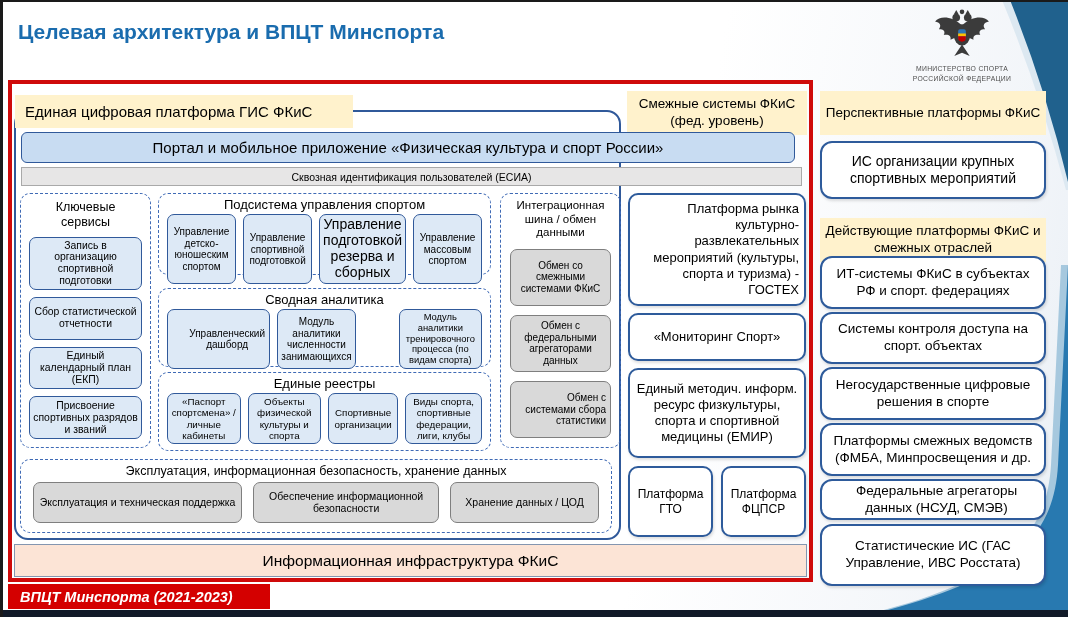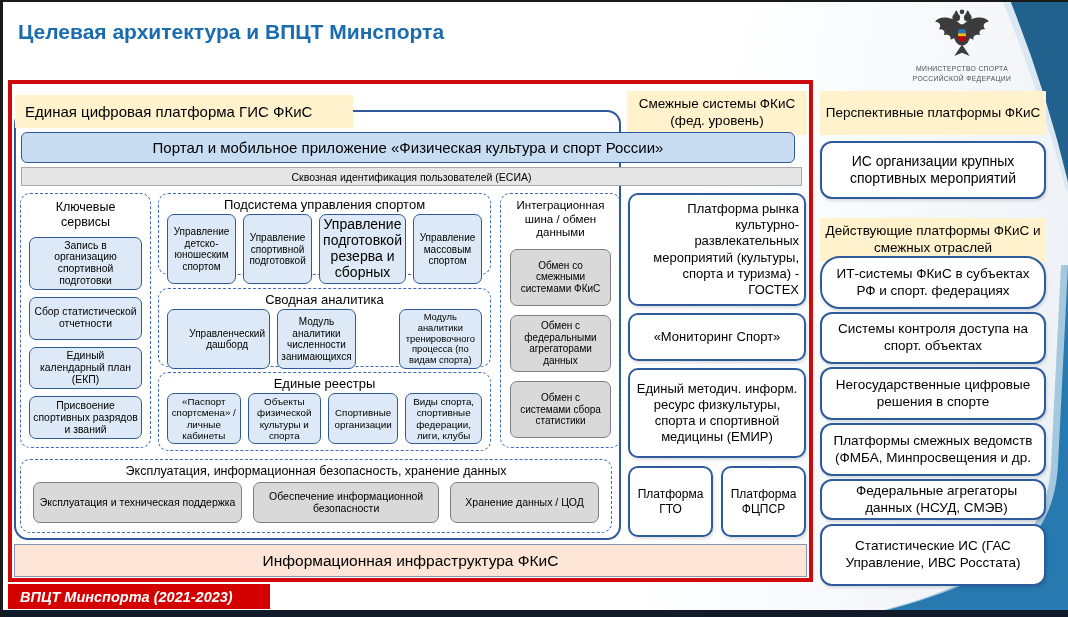--- a/index.html
+++ b/index.html
@@ -109,21 +109,21 @@
       <div class="box-blue center" style="flex:1;font-size:9.8px;">Объекты физической культуры и спорта</div>
       <div class="box-blue center" style="flex:0.95;font-size:9.8px;">Спортивные организации</div>
       <div class="box-blue center" style="flex:1.05;font-size:9.8px;">Виды спорта, спортивные федерации, лиги, клубы</div>
     </div>
   </div>
 
   <div class="dashed" style="left:500px;top:193px;width:121px;height:255px;padding:5px 9px 9px;gap:9px;">
     <div class="sec-title" style="font-size:11.5px;">Интеграционная шина / обмен данными</div>
     <div class="box-gray center" style="flex:1;font-size:10px;">Обмен со смежными системами ФКиС</div>
     <div class="box-gray center" style="flex:1;font-size:10px;">Обмен с федеральными агрегаторами данных</div>
-    <div class="box-gray center" style="flex:1;font-size:10px;">Обмен с системами сбора статистики</div>
+    <div class="box-gray center" style="flex:1;font-size:10px;text-align:right;">Обмен с системами сбора статистики</div>
   </div>
 
   <div class="dashed" style="left:20px;top:459px;width:592px;height:74px;padding:4px 12px 9px;">
     <div class="sec-title" style="font-size:12.5px;">Эксплуатация, информационная безопасность, хранение данных</div>
     <div class="row" style="gap:11px;margin-top:3px;">
       <div class="box-gray center" style="flex:215 1 0;font-size:10.5px;">Эксплуатация и техническая поддержка</div>
       <div class="box-gray center" style="flex:190 1 0;font-size:10.5px;">Обеспечение информационной безопасности</div>
       <div class="box-gray center" style="flex:150 1 0;font-size:10.5px;">Хранение данных / ЦОД</div>
     </div>
   </div>
@@ -132,21 +132,21 @@
 
   <div class="abs card center" style="left:628px;top:193px;width:178px;height:113px;font-size:13px;text-align:right;">Платформа рынка культурно-развлекательных мероприятий (культуры, спорта и туризма) - ГОСТЕХ</div>
   <div class="abs card center" style="left:628px;top:313px;width:178px;height:48px;font-size:13px;">«Мониторинг Спорт»</div>
   <div class="abs card center" style="left:628px;top:368px;width:178px;height:90px;font-size:13px;">Единый методич. информ. ресурс физкультуры, спорта и спортивной медицины (ЕМИР)</div>
   <div class="abs card center" style="left:628px;top:466px;width:85px;height:71px;font-size:12px;">Платформа ГТО</div>
   <div class="abs card center" style="left:721px;top:466px;width:85px;height:71px;font-size:12px;">Платформа ФЦПСР</div>
 
   <div class="abs yellow center" style="left:820px;top:91px;width:226px;height:44px;font-size:13.5px;line-height:1.25;">Перспективные платформы ФКиС</div>
   <div class="abs card center" style="left:820px;top:141px;width:226px;height:58px;font-size:14px;border-radius:12px;">ИС организации крупных спортивных мероприятий</div>
   <div class="abs yellow center" style="left:820px;top:208px;width:226px;height:44px;font-size:13.5px;line-height:1.25;margin-top:10px;">Действующие платформы ФКиС и смежных отраслей</div>
-  <div class="abs card center" style="left:820px;top:256px;width:226px;height:53px;font-size:13.5px;border-radius:20px;">ИТ-системы ФКиС в субъектах РФ и спорт. федерациях</div>
+  <div class="abs card center" style="left:820px;top:256px;width:226px;height:53px;font-size:13.5px;border-radius:12px;">ИТ-системы ФКиС в субъектах РФ и спорт. федерациях</div>
   <div class="abs card center" style="left:820px;top:312px;width:226px;height:52px;font-size:13.5px;border-radius:12px;">Системы контроля доступа на спорт. объектах</div>
   <div class="abs card center" style="left:820px;top:367px;width:226px;height:53px;font-size:13.5px;border-radius:12px;">Негосударственные цифровые решения в спорте</div>
   <div class="abs card center" style="left:820px;top:423px;width:226px;height:53px;font-size:13.5px;border-radius:12px;">Платформы смежных ведомств (ФМБА, Минпросвещения и др.</div>
   <div class="abs card center" style="left:820px;top:479px;width:226px;height:41px;font-size:13.5px;border-radius:12px;padding-left:12px;">Федеральные агрегаторы данных (НСУД, СМЭВ)</div>
   <div class="abs card center" style="left:820px;top:524px;width:226px;height:62px;font-size:13.5px;border-radius:12px;">Статистические ИС (ГАС Управление, ИВС Росстата)</div>
 
   <div class="abs" style="left:8px;top:584px;width:262px;height:25px;background:#D40000;color:#fff;font-weight:bold;font-style:italic;font-size:14.5px;display:flex;align-items:center;padding-left:12px;">ВПЦТ Минспорта (2021-2023)</div>
 
 </div>
 

